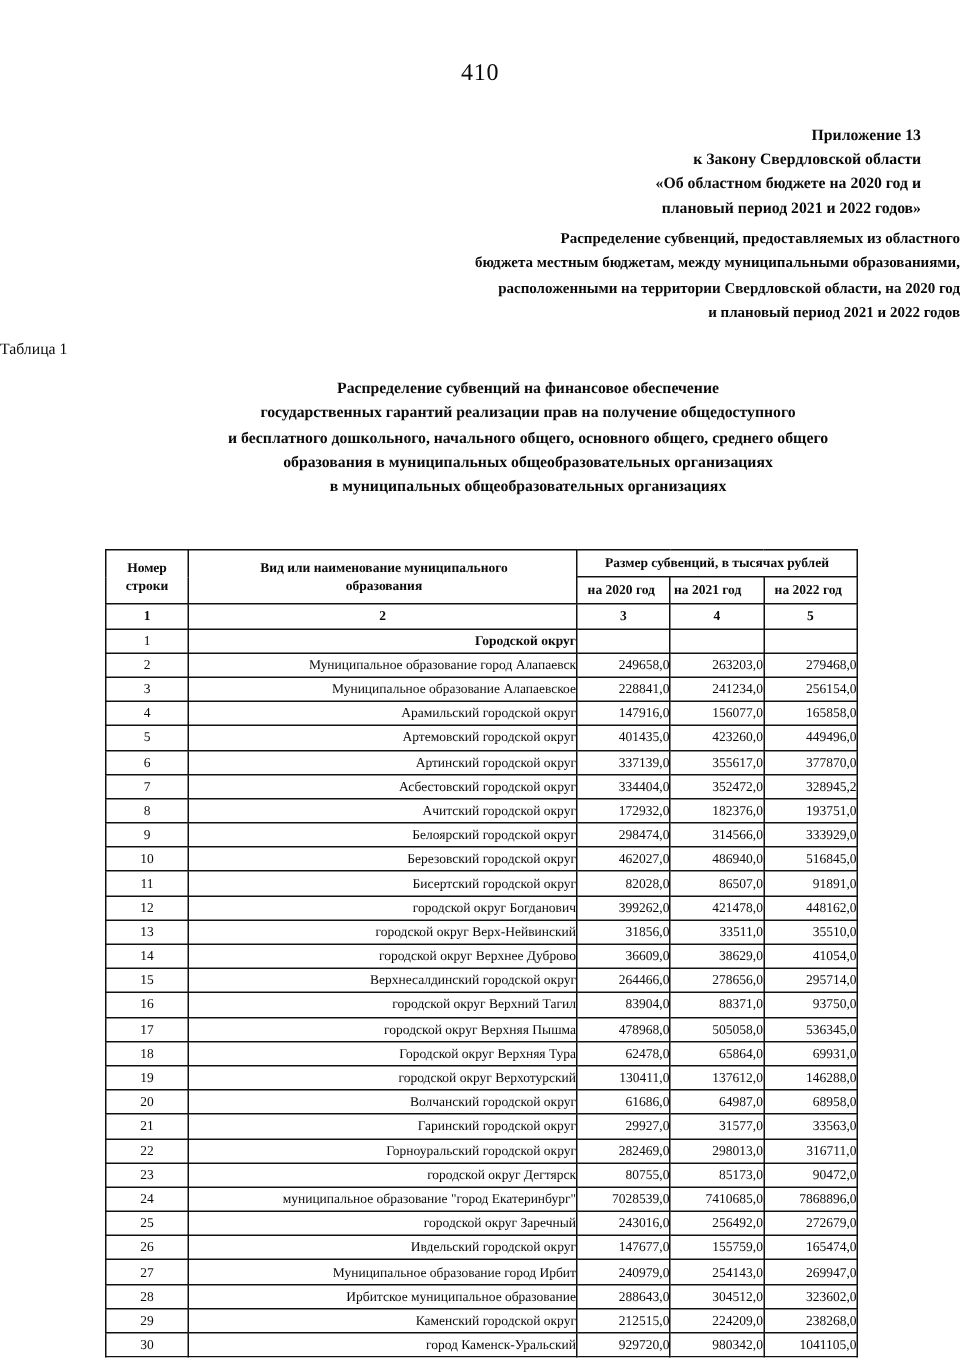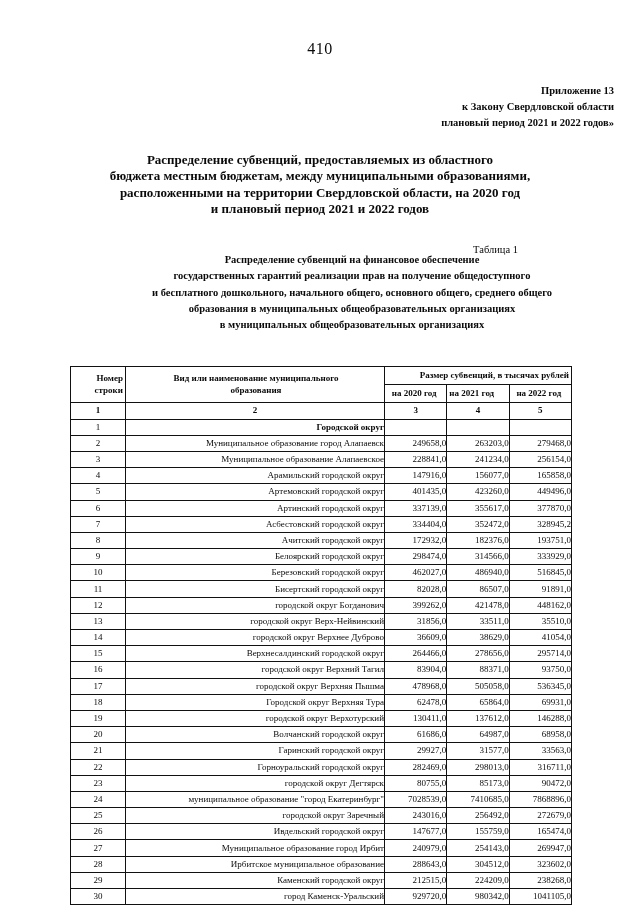--- a/index.html
+++ b/index.html
@@ -47,36 +47,35 @@
     line-height: 16.2px;
   }
   .appendix-block div { white-space: nowrap; }
 
   
   .main-title {
     position: absolute;
     top: 152px;
     left: 0;
     width: 640px;
-    text-align: center;
-    font-size: 13px;
+    text-align: right;
+    font-size: 10px;
     font-weight: bold;
     line-height: 16.3px;
   }
   .main-title div { white-space: nowrap; }
 
   
   .table-label {
     position: absolute;
-    top: 244px;
+    top: 228px;
     left: 0;
     width: 580px;
     padding-right: 62px;
     box-sizing: border-box;
-    text-align: right;
     font-size: 10.5px;
   }
 
   
   .sub-title {
     position: absolute;
     top: 252px;
     left: 0;
     width: 640px;
     text-align: center;
@@ -103,21 +102,21 @@
   table.subv td, table.subv th {
     border: 1px solid #111111;
     padding: 0;
     font-weight: normal;
     vertical-align: middle;
     height: 15.2px;
     line-height: 11px;
   }
   table.subv th {
     font-weight: bold;
-    text-align: right;
+    text-align: center;
     font-size: 9px;
     line-height: 11.5px;
     padding: 1px 2px;
   }
   .col-num   { width: 50px;  text-align: center; }
   .col-name  { width: 252px; text-align: left; padding-left: 4px !important; }
   .col-money { width: 66.6px; text-align: right; padding-right: 5px !important; }
 
   td.c-num   { text-align: center; }
   td.c-name  { text-align: right; padding-left: 4px; }
@@ -129,20 +128,21 @@
 </head>
 <body>
 
 <div class="page">
 
   <div class="page-number">410</div>
 
   <div class="appendix-block">
     <div>Приложение 13</div>
     <div>к Закону Свердловской области</div>
+    <div>«Об областном бюджете на 2020 год и</div>
     <div>плановый период 2021 и 2022 годов»</div>
   </div>
 
   <div class="main-title">
     <div>Распределение субвенций, предоставляемых из областного</div>
     <div>бюджета местным бюджетам, между муниципальными образованиями,</div>
     <div>расположенными на территории Свердловской области, на 2020 год</div>
     <div>и плановый период 2021 и 2022 годов</div>
   </div>
 

